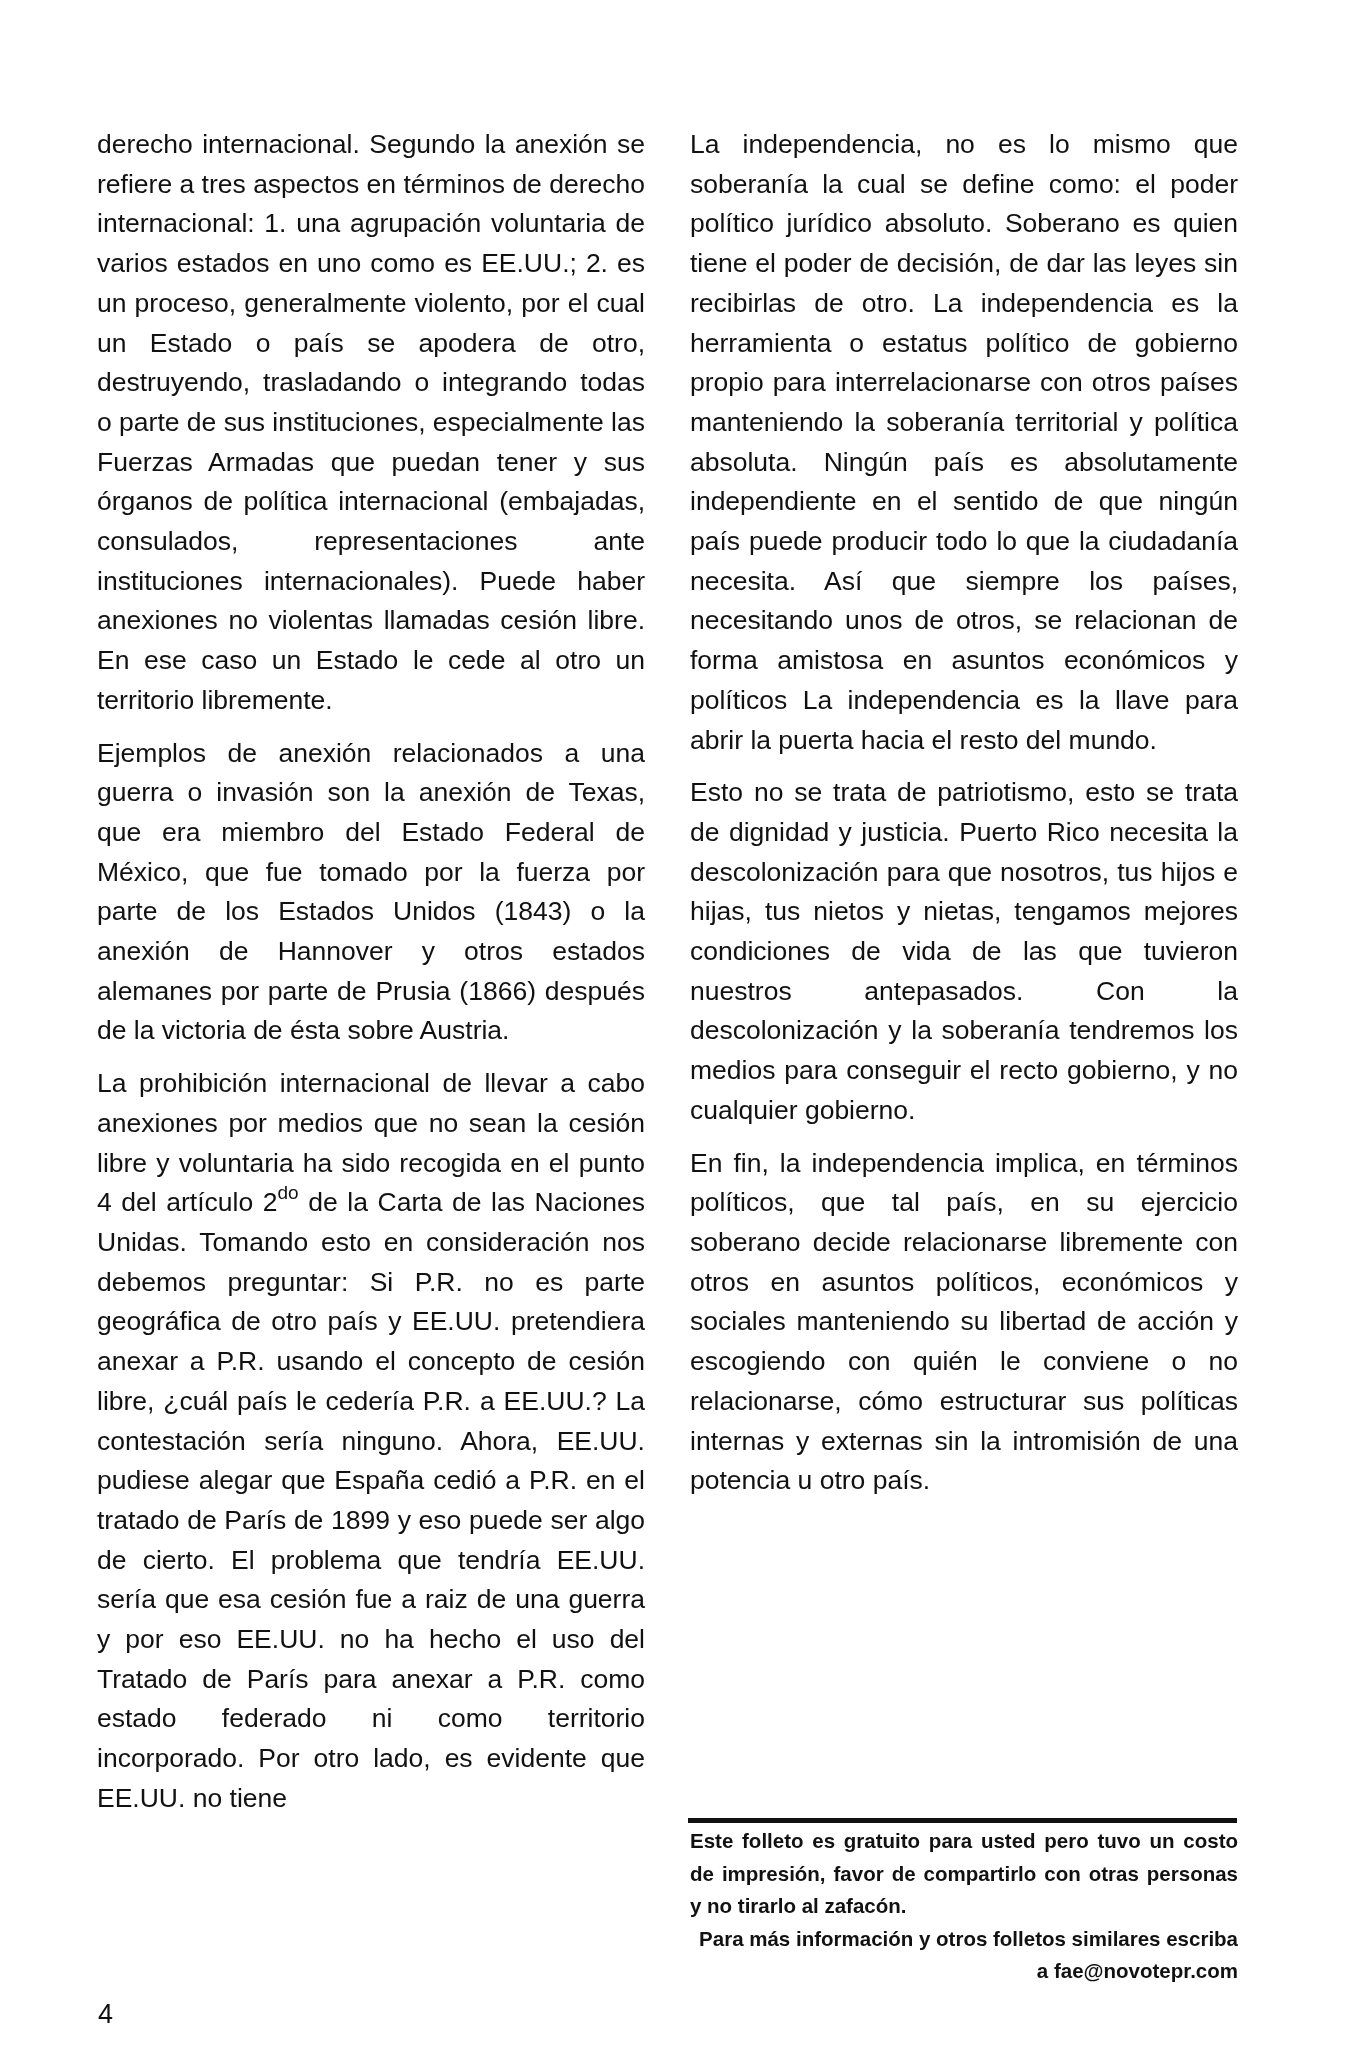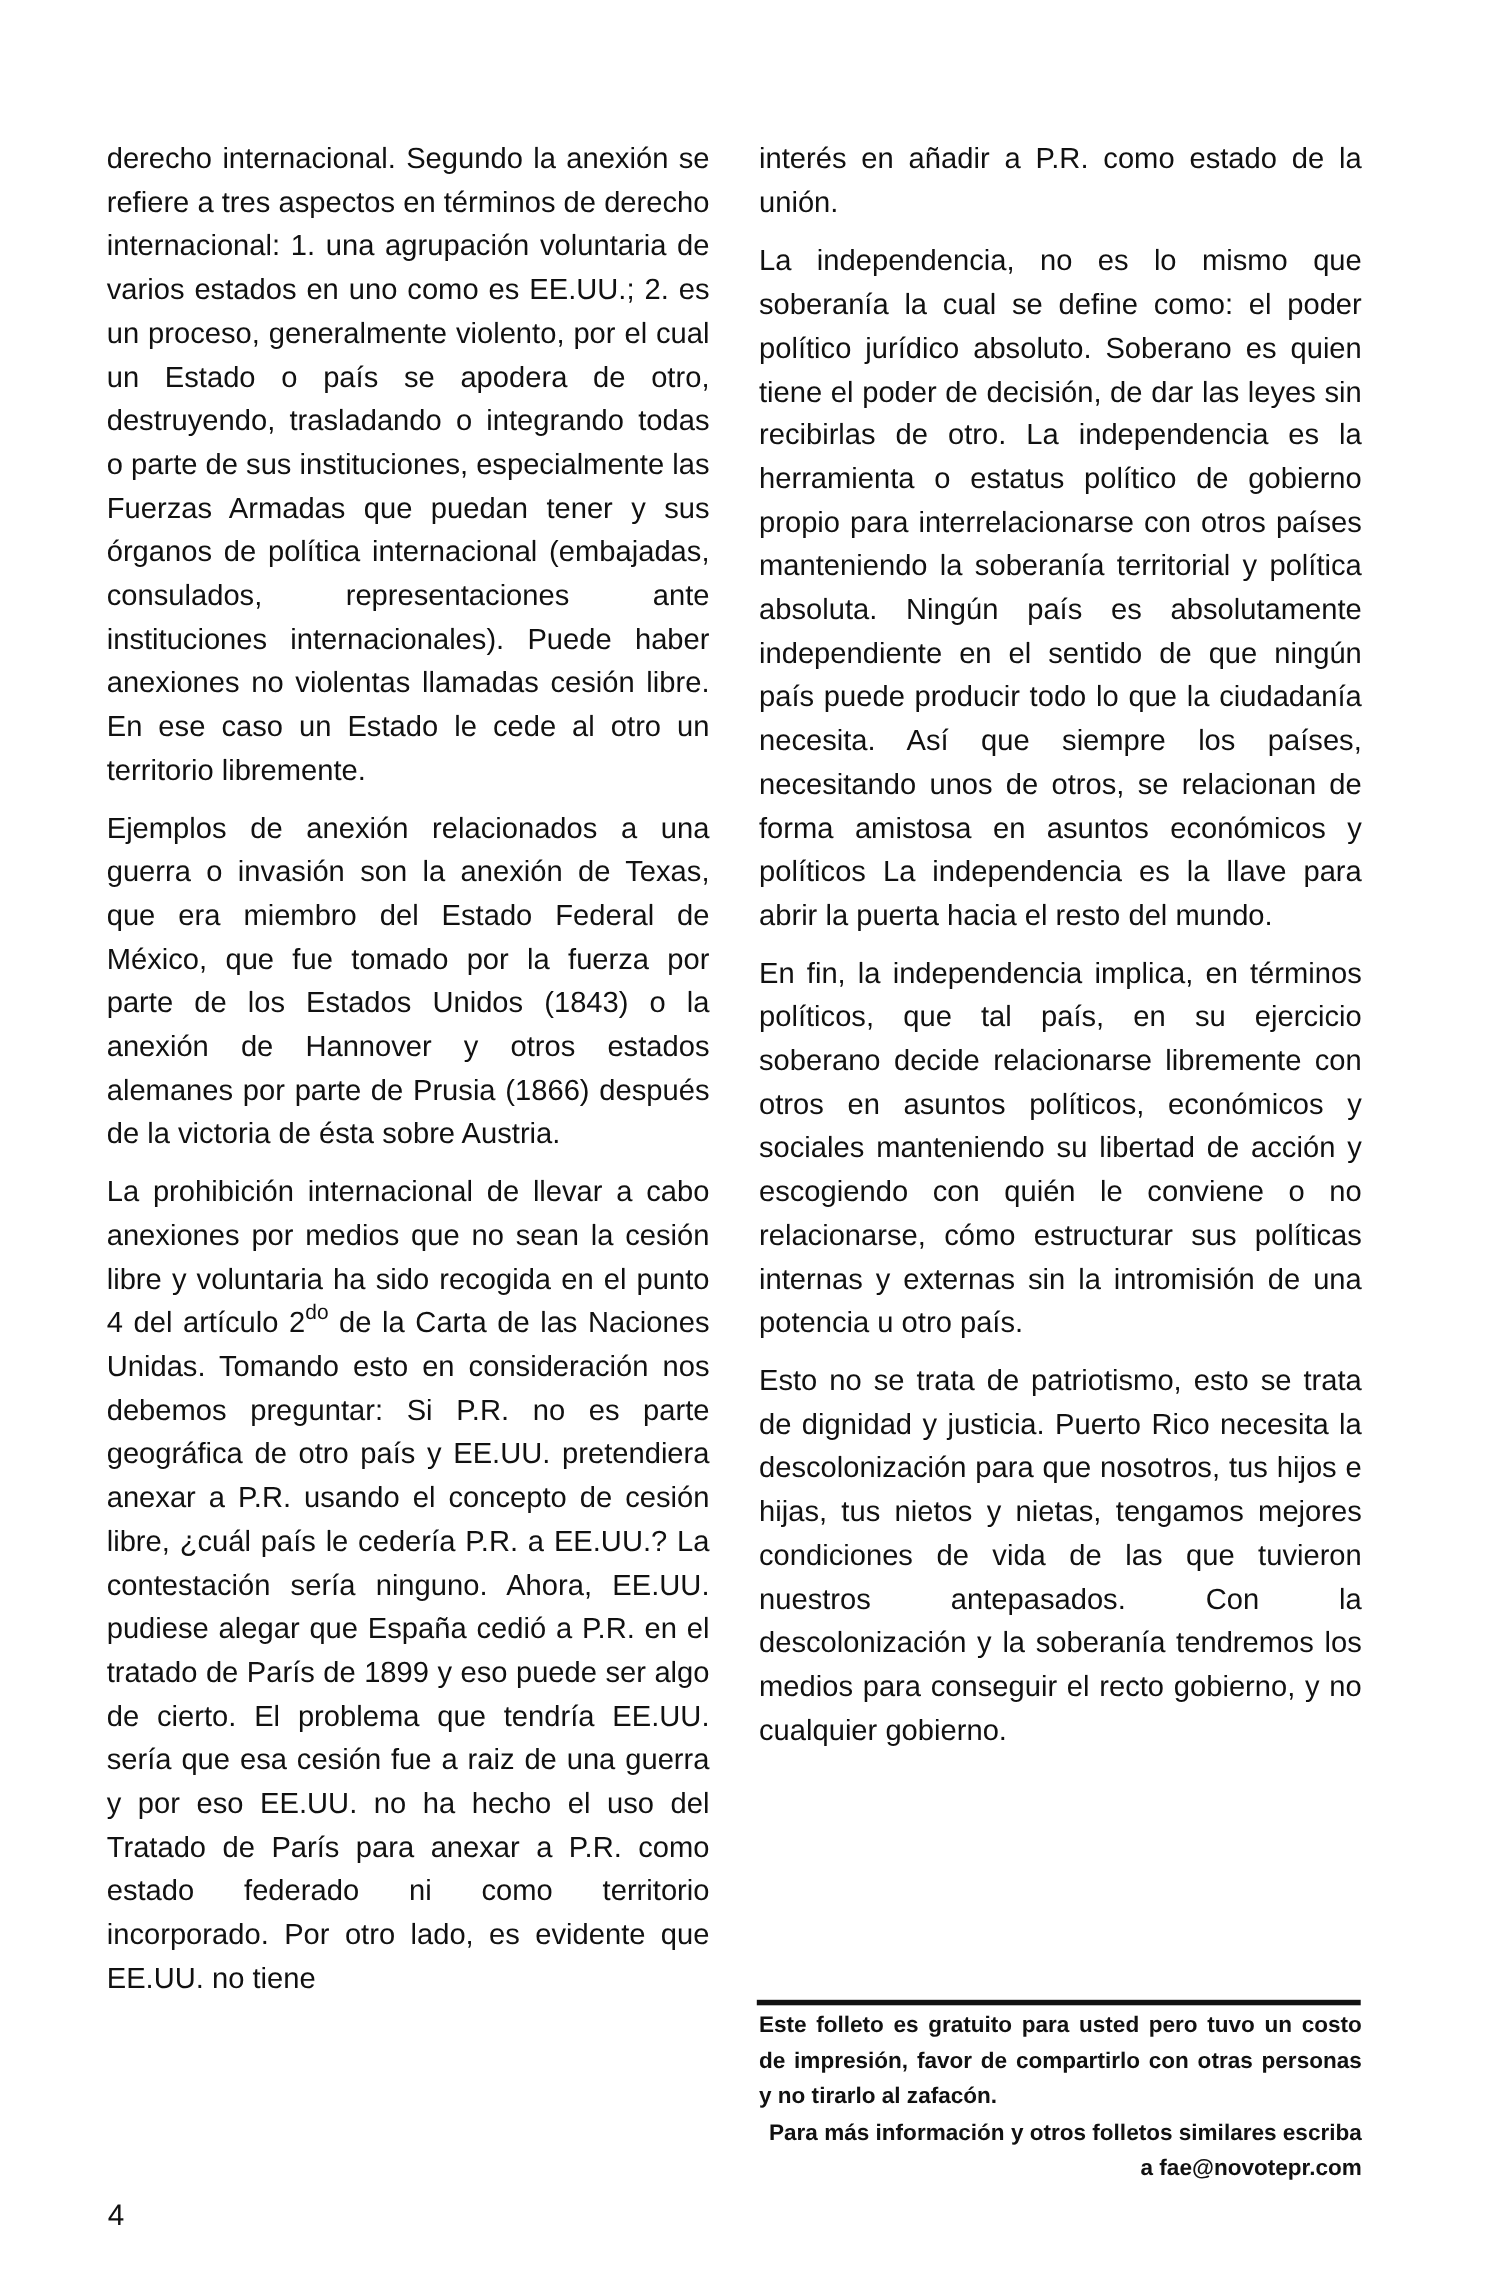--- a/index.html
+++ b/index.html
@@ -21,24 +21,23 @@
 
 <div class="page">
 
   <div class="col col-left">
     <p>derecho internacional. Segundo la anexión se refiere a tres aspectos en términos de derecho internacional: 1. una agrupación voluntaria de varios estados en uno como es EE.UU.; 2. es un proceso, generalmente violento, por el cual un Estado o país se apodera de otro, destruyendo, trasladando o integrando todas o parte de sus instituciones, especialmente las Fuerzas Armadas que puedan tener y sus órganos de política internacional (embajadas, consulados, representaciones ante instituciones internacionales). Puede haber anexiones no violentas llamadas cesión libre. En ese caso un Estado le cede al otro un territorio libremente.</p>
     <p>Ejemplos de anexión relacionados a una guerra o invasión son la anexión de Texas, que era miembro del Estado Federal de México, que fue tomado por la fuerza por parte de los Estados Unidos (1843) o la anexión de Hannover y otros estados alemanes por parte de Prusia (1866) después de la victoria de ésta sobre Austria.</p>
     <p><span>La prohibición internacional de llevar a cabo anexiones por medios que no sean la cesión libre y voluntaria ha sido recogida en el punto 4 del artículo 2</span><sup>do</sup><span> de la Carta de las Naciones Unidas. Tomando esto en consideración nos debemos preguntar: Si P.R. no es parte geográfica de otro país y EE.UU. pretendiera anexar a P.R. usando el concepto de cesión libre, ¿cuál país le cedería P.R. a EE.UU.? La contestación sería ninguno. Ahora, EE.UU. pudiese alegar que España cedió a P.R. en el tratado de París de 1899 y eso puede ser algo de cierto. El problema que tendría EE.UU. sería que esa cesión fue a raiz de una guerra y por eso EE.UU. no ha hecho el uso del Tratado de París para anexar a P.R. como estado federado ni como territorio incorporado. Por otro lado, es evidente que EE.UU. no tiene</span></p>
   </div>
 
   <div class="col col-right">
-    <p>interés en añadir a P.R. como estado de la unión.</p>
     <p>La independencia, no es lo mismo que soberanía la cual se define como: el poder político jurídico absoluto. Soberano es quien tiene el poder de decisión, de dar las leyes sin recibirlas de otro. La independencia es la herramienta o estatus político de gobierno propio para interrelacionarse con otros países manteniendo la soberanía territorial y política absoluta. Ningún país es absolutamente independiente en el sentido de que ningún país puede producir todo lo que la ciudadanía necesita. Así que siempre los países, necesitando unos de otros, se relacionan de forma amistosa en asuntos económicos y políticos La independencia es la llave para abrir la puerta hacia el resto del mundo.</p>
+    <p>Esto no se trata de patriotismo, esto se trata de dignidad y justicia. Puerto Rico necesita la descolonización para que nosotros, tus hijos e hijas, tus nietos y nietas, tengamos mejores condiciones de vida de las que tuvieron nuestros antepasados. Con la descolonización y la soberanía tendremos los medios para conseguir el recto gobierno, y no cualquier gobierno.</p>
     <p>En fin, la independencia implica, en términos políticos, que tal país, en su ejercicio soberano decide relacionarse libremente con otros en asuntos políticos, económicos y sociales manteniendo su libertad de acción y escogiendo con quién le conviene o no relacionarse, cómo estructurar sus políticas internas y externas sin la intromisión de una potencia u otro país.</p>
-    <p>Esto no se trata de patriotismo, esto se trata de dignidad y justicia. Puerto Rico necesita la descolonización para que nosotros, tus hijos e hijas, tus nietos y nietas, tengamos mejores condiciones de vida de las que tuvieron nuestros antepasados. Con la descolonización y la soberanía tendremos los medios para conseguir el recto gobierno, y no cualquier gobierno.</p>
   </div>
 
   <div class="rule"></div>
 
   <div class="footer-note">
     <p>Este folleto es gratuito para usted pero tuvo un costo de impresión, favor de compartirlo con otras personas y no tirarlo al zafacón.</p>
     <p class="last">Para más información y otros folletos similares escriba a fae@novotepr.com</p>
   </div>
 
   <div class="page-number">4</div>

